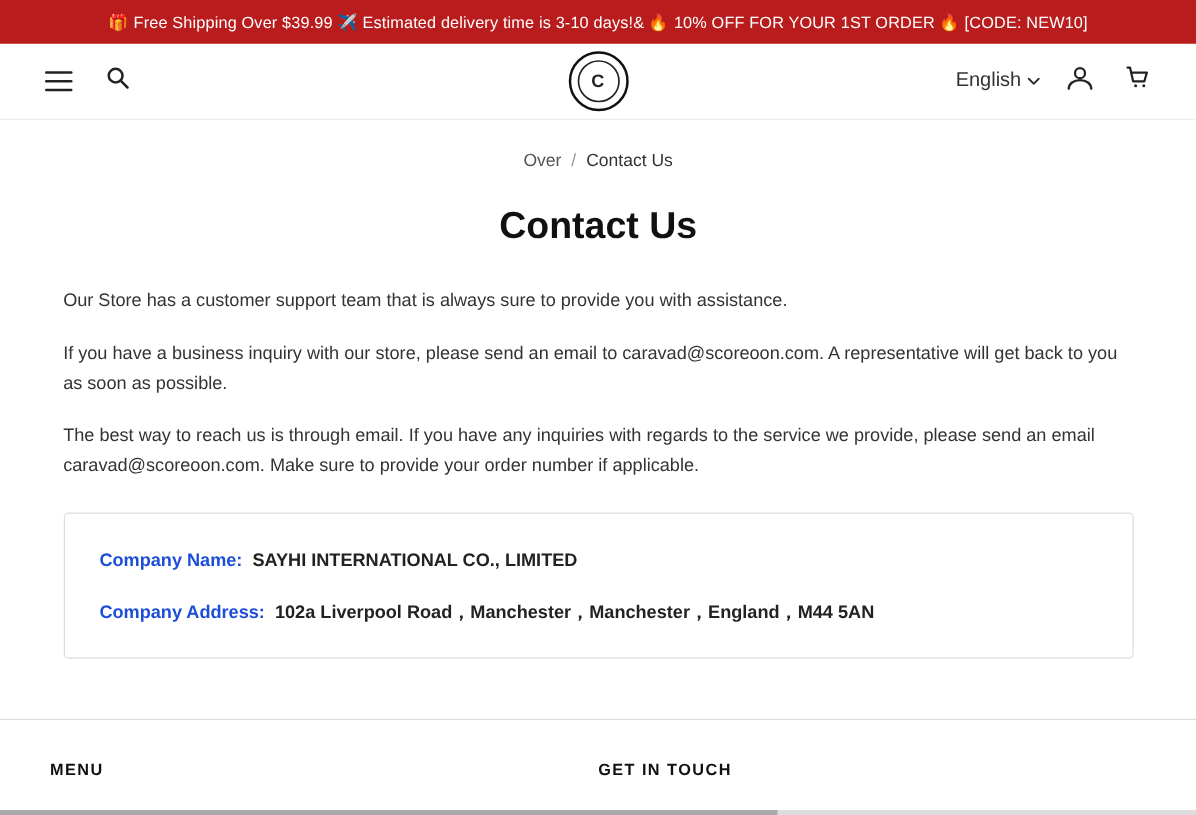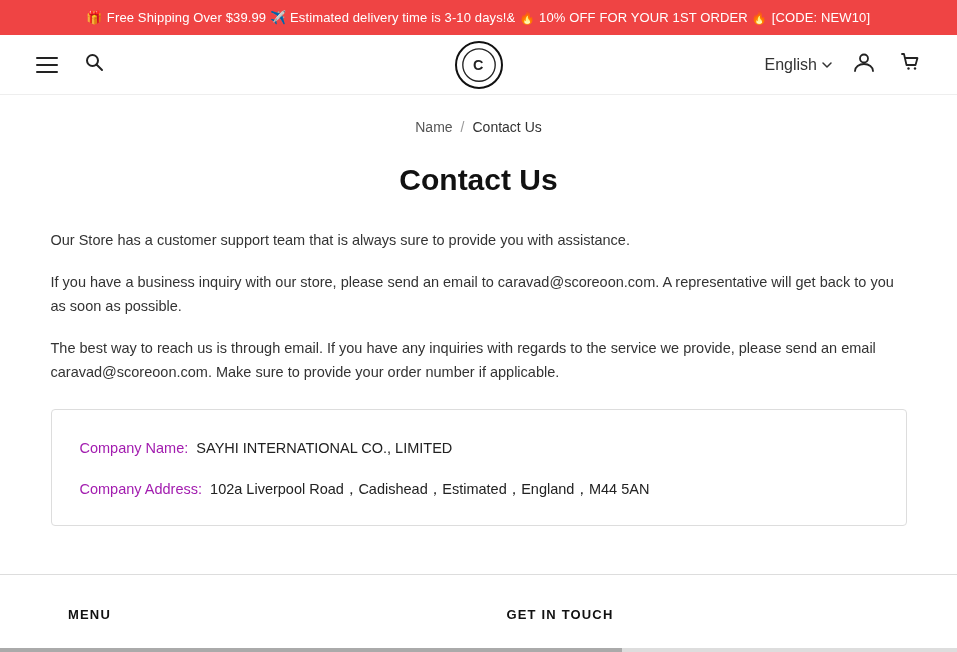--- a/index.html
+++ b/index.html
@@ -1,20 +1,20 @@
 <!DOCTYPE html>
 <html><head>
   <meta charset="utf-8">
   <style>
     *, *::before, *::after { box-sizing: border-box; margin: 0; padding: 0; }
     body { font-family: Arial, sans-serif; background: #fff; color: #222; font-size: 15px; }
 
     
     .announcement-bar {
-      background: #ef4444;
+      background: #b91c1c;
       color: #fff;
       text-align: center;
       padding: 10px 16px;
       font-size: 13px;
       letter-spacing: 0.01em;
     }
 
     
     .header {
       display: flex;
@@ -129,42 +129,41 @@
       margin-top: 24px;
     }
     .company-row {
       font-size: 14.5px;
       color: #333;
       margin-bottom: 20px;
       line-height: 1.5;
     }
     .company-row:last-child { margin-bottom: 0; }
     .company-label {
-      font-weight: 400;
-      color: #a21caf;
+      font-weight: 700;
+      color: #1d4ed8;
     }
     .company-value {
-      font-weight: 400;
+      font-weight: 700;
       color: #222;
     }
 
     
     .footer {
       background: #fff;
       border-top: 1px solid #ddd;
       padding: 32px 40px 0;
     }
     .footer-grid {
       display: flex;
       gap: 0;
     }
     .footer-col {
       flex: 1;
       padding-right: 24px;
-      margin-left: 28px;
     }
     .footer-col-title {
       font-size: 13px;
       font-weight: 700;
       letter-spacing: 0.09em;
       text-transform: uppercase;
       color: #111;
       margin-bottom: 18px;
       padding-bottom: 8px;
     }
@@ -254,40 +253,40 @@
           <path d="M3 3h2l2.5 11h9l2-7H7" stroke="#222" stroke-width="1.8" stroke-linecap="round" stroke-linejoin="round"></path>
           <circle cx="9.5" cy="17.5" r="1.2" fill="#222"></circle>
           <circle cx="16" cy="17.5" r="1.2" fill="#222"></circle>
         </svg>
       </span>
     </button>
   </div>
 </header>
 
 <nav class="breadcrumb">
-  <a href="#">Name</a>
+  <a href="#">Over</a>
   <span class="breadcrumb-sep">/</span>
   <span class="breadcrumb-current">Contact Us</span>
 </nav>
 
 <main class="main-content">
   <h1 class="page-title">Contact Us</h1>
 
   <p class="content-para">Our Store has a customer support team that is always sure to provide you with assistance.</p>
   <p class="content-para">If you have a business inquiry with our store, please send an email to caravad@scoreoon.com. A representative will get back to you as soon as possible.</p>
   <p class="content-para">The best way to reach us is through email. If you have any inquiries with regards to the service we provide, please send an email caravad@scoreoon.com. Make sure to provide your order number if applicable.</p>
 
   <div class="company-box">
     <div class="company-row">
       <span class="company-label">Company Name:</span>
       <span class="company-value">&nbsp;<span>SAYHI INTERNATIONAL CO., LIMITED</span></span>
     </div>
     <div class="company-row">
       <span class="company-label">Company Address:</span>
-      <span class="company-value">&nbsp;<span>102a Liverpool Road，Cadishead，Estimated，England，M44 5AN</span></span>
+      <span class="company-value">&nbsp;<span>102a Liverpool Road，Manchester，Manchester，England，M44 5AN</span></span>
     </div>
   </div>
 </main>
 
 <footer class="footer">
   <div class="footer-grid">
     <div class="footer-col">
       <div class="footer-col-title">MENU</div>
     </div>
     <div class="footer-col">

